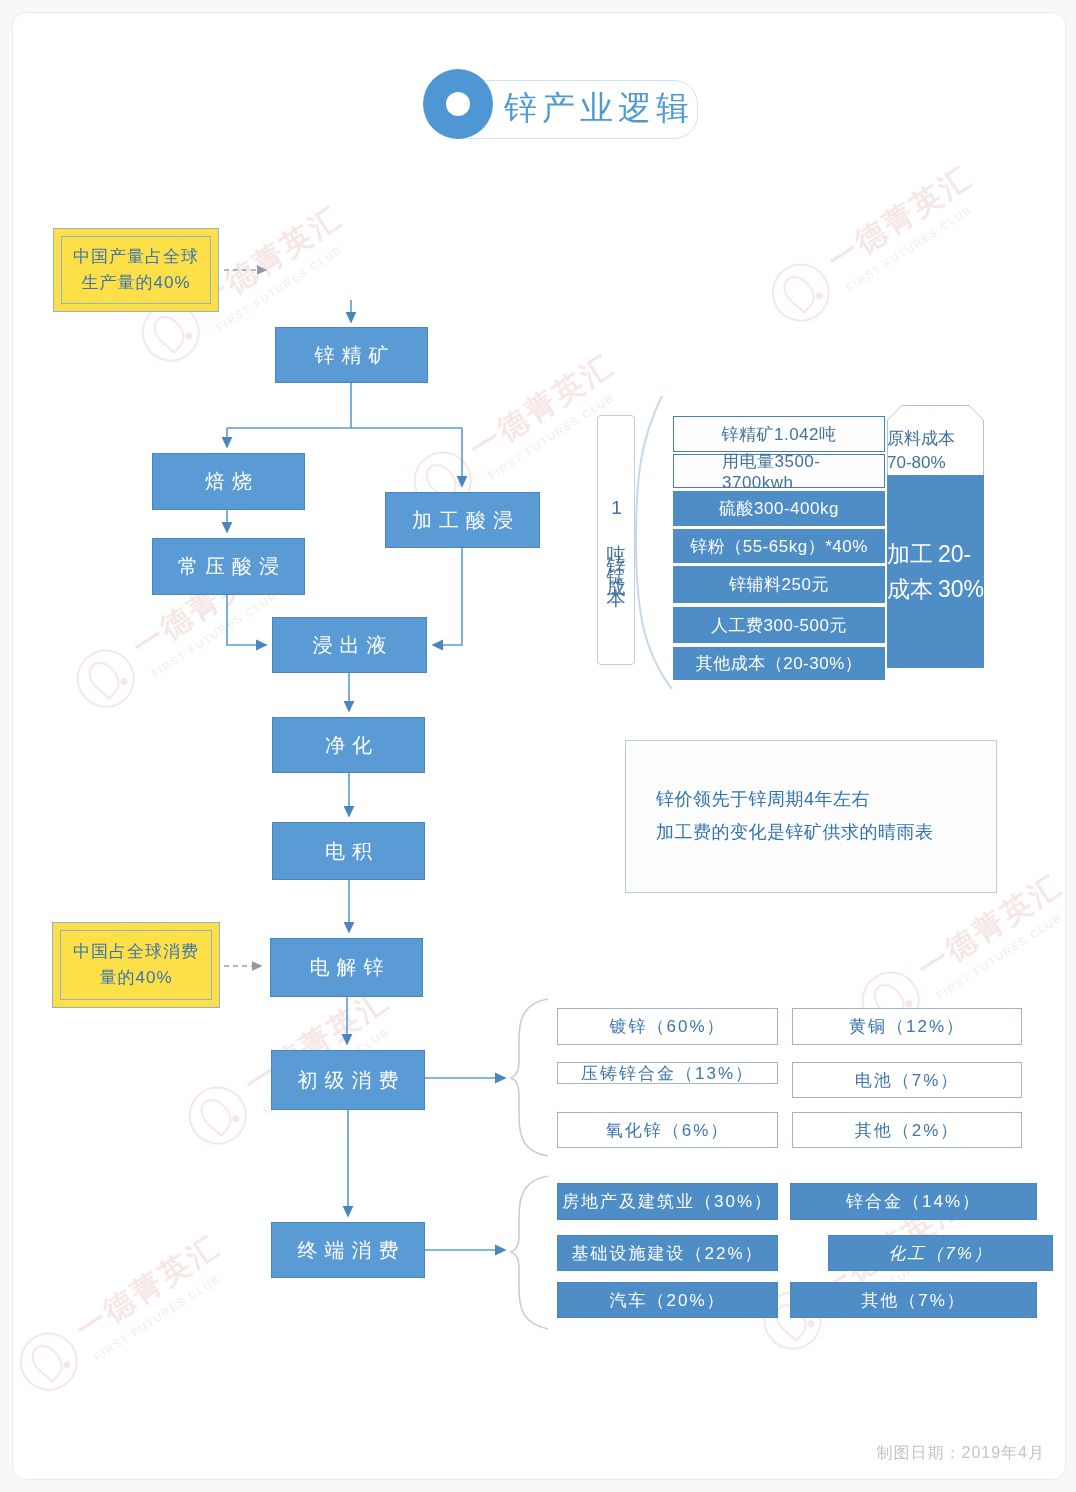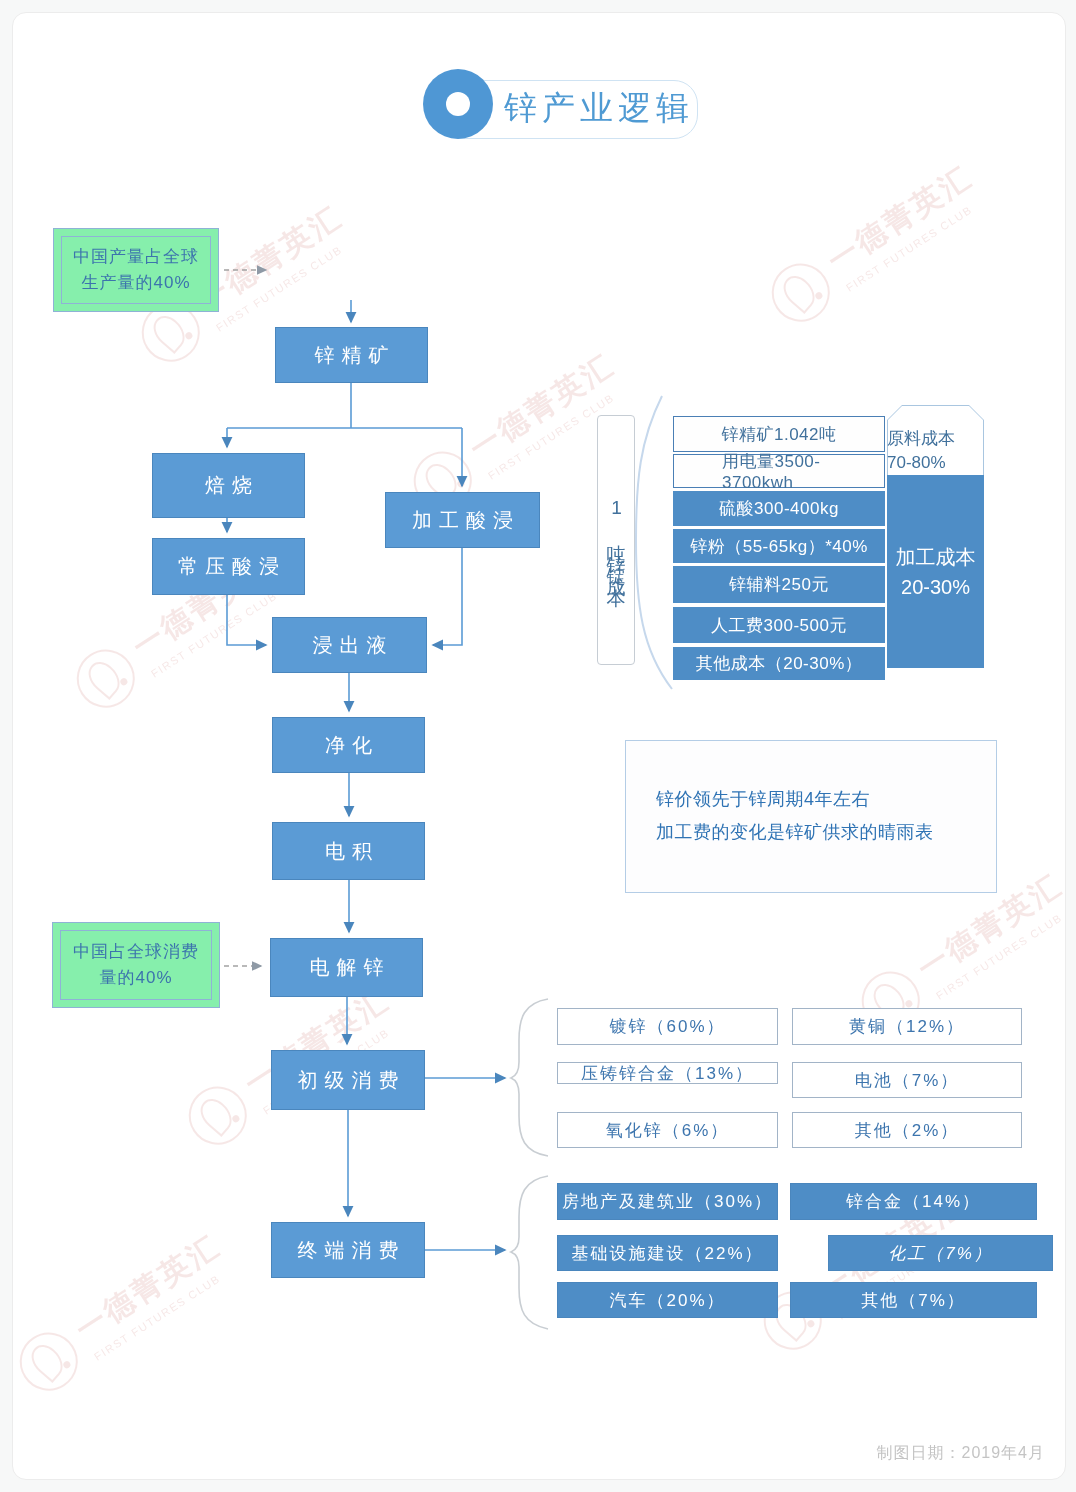--- a/index.html
+++ b/index.html
@@ -27,21 +27,21 @@
         border-radius:50%; background:currentColor; }
   .wm-cn { font-size:30px; font-weight:bold; letter-spacing:3px; }
   .wm-en { font-size:11px; letter-spacing:1.6px; margin-top:3px; }
 
   
   .fbox { position:absolute; background:#5b9bd5; border:1px solid #4a86bd; color:#fff; z-index:3;
           display:flex; align-items:center; justify-content:center; font-size:20px;
           letter-spacing:7px; text-indent:7px; box-sizing:border-box; }
 
   
-  .anno { position:absolute; background:#86efac; border:1px solid #8fb2d6; z-index:3; box-sizing:border-box; padding:7px; }
+  .anno { position:absolute; background:#fde047; border:1px solid #8fb2d6; z-index:3; box-sizing:border-box; padding:7px; }
   .anno-inner { width:100%; height:100%; border:1px solid #8fb2d6; box-sizing:border-box;
           display:flex; flex-direction:column; align-items:center; justify-content:center;
           color:#3c74ad; font-size:17px; line-height:1.55; letter-spacing:1px; }
 
   
   .vlabel { position:absolute; left:597px; top:415px; width:38px; height:250px; background:#fff;
             border:1px solid #c6cdd4; border-radius:4px; z-index:3; box-sizing:border-box;
             display:flex; align-items:center; justify-content:center; }
   .vlabel span { writing-mode:vertical-lr; text-orientation:upright; font-size:19px; color:#41719c;
             letter-spacing:11px; }
@@ -52,22 +52,22 @@
 
   .cost-group { position:absolute; left:887px; top:405px; width:97px; height:263px; z-index:3; }
   .cg-border { position:absolute; inset:0; background:#a9c6e0;
           clip-path:polygon(15px 0, calc(100% - 15px) 0, 100% 15px, 100% 100%, 0 100%, 0 15px); }
   .cg-inner { position:absolute; inset:1px; background:#fff;
           clip-path:polygon(14px 0, calc(100% - 14px) 0, 100% 14px, 100% 100%, 0 100%, 0 14px); }
   .cg-white { position:absolute; left:0; right:0; top:0; height:70px; color:#41719c;
           display:flex; flex-direction:column; align-items:flex-start; justify-content:flex-end;
           padding-bottom:4px; font-size:17px; line-height:1.4; }
   .cg-blue { position:absolute; left:0; right:0; top:70px; bottom:0; background:#4e8dc6; color:#fff;
-          display:flex; flex-direction:column; align-items:center; justify-content:center;
-          font-size:20px; line-height:1.5; }
+          display:flex; align-items:center; justify-content:center;
+          font-size:23px; line-height:1.5; }
 
   
   .note { position:absolute; left:625px; top:740px; width:372px; height:153px; background:#fdfdfe;
           border:1px solid #b4cde6; z-index:3; box-sizing:border-box; }
   .note-text { position:absolute; left:30px; top:42px; color:#2f73b4; font-size:18px; line-height:1.85;
           letter-spacing:0.5px; white-space:nowrap; }
 
   
   .pbox { position:absolute; background:#fff; border:1px solid #a2b4c7; color:#3d75ae; z-index:3;
           display:flex; align-items:center; justify-content:center; font-size:17px; letter-spacing:2px;
@@ -194,21 +194,21 @@
     </div>
   </div>
   <div class="anno" style="left:52px; top:922px; width:168px; height:86px;">
     <div class="anno-inner">
       <div>中国占全球消费</div>
       <div>量的40%</div>
     </div>
   </div>
 
   <div class="fbox" style="left:275px; top:327px; width:153px; height:56px;">锌精矿</div>
-  <div class="fbox" style="left:152px; top:453px; width:153px; height:65px;">焙烧</div>
+  <div class="fbox" style="left:152px; top:453px; width:153px; height:57px;">焙烧</div>
   <div class="fbox" style="left:152px; top:538px; width:153px; height:57px;">常压酸浸</div>
   <div class="fbox" style="left:385px; top:492px; width:155px; height:56px;">加工酸浸</div>
   <div class="fbox" style="left:272px; top:617px; width:155px; height:56px;">浸出液</div>
   <div class="fbox" style="left:272px; top:822px; width:153px; height:58px;">电积</div>
   <div class="fbox" style="left:272px; top:717px; width:153px; height:56px;">净化</div>
   <div class="fbox" style="left:270px; top:938px; width:153px; height:59px;">电解锌</div>
   <div class="fbox" style="left:271px; top:1050px; width:154px; height:60px;">初级消费</div>
   <div class="fbox" style="left:271px; top:1222px; width:154px; height:56px;">终端消费</div>
 
   <div class="vlabel">

